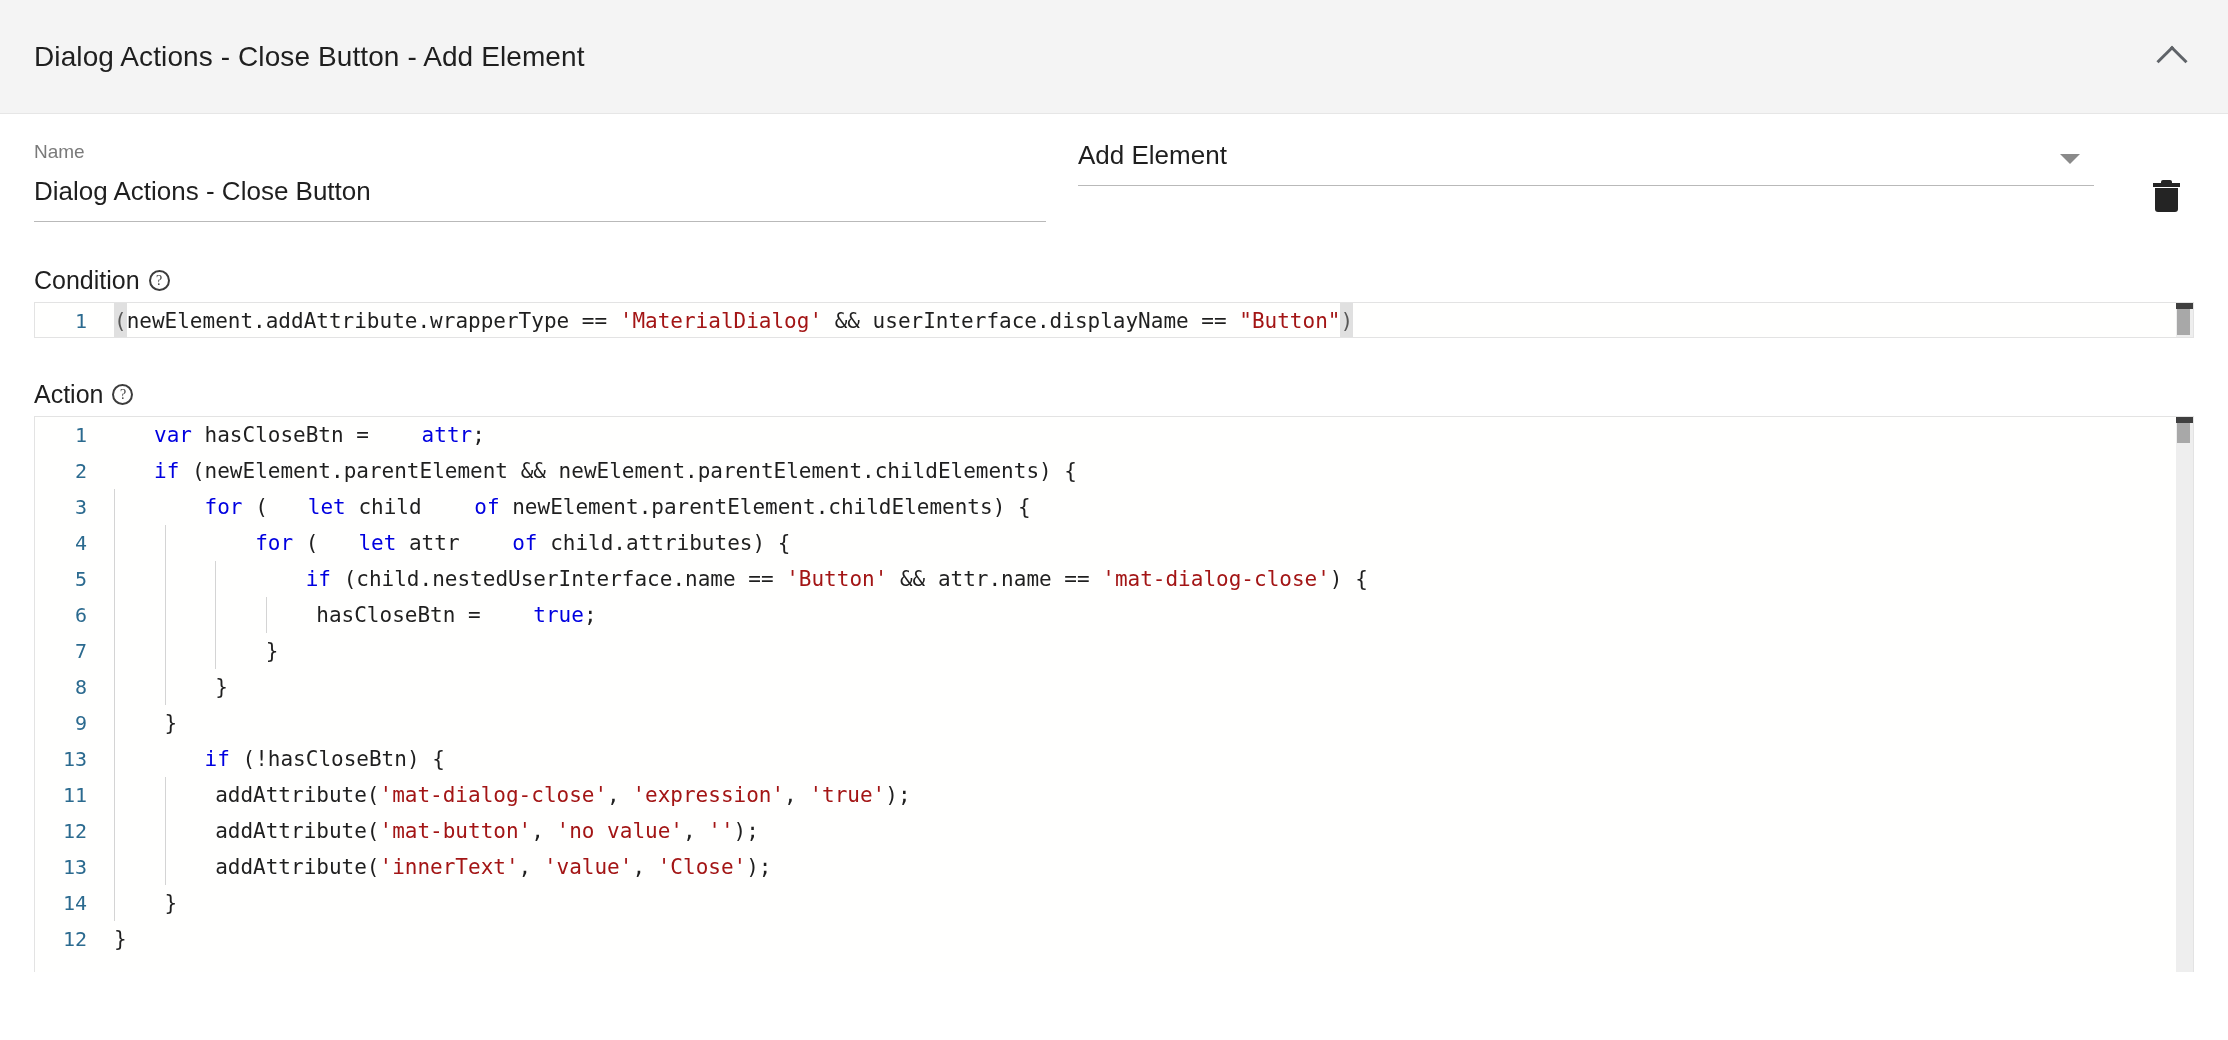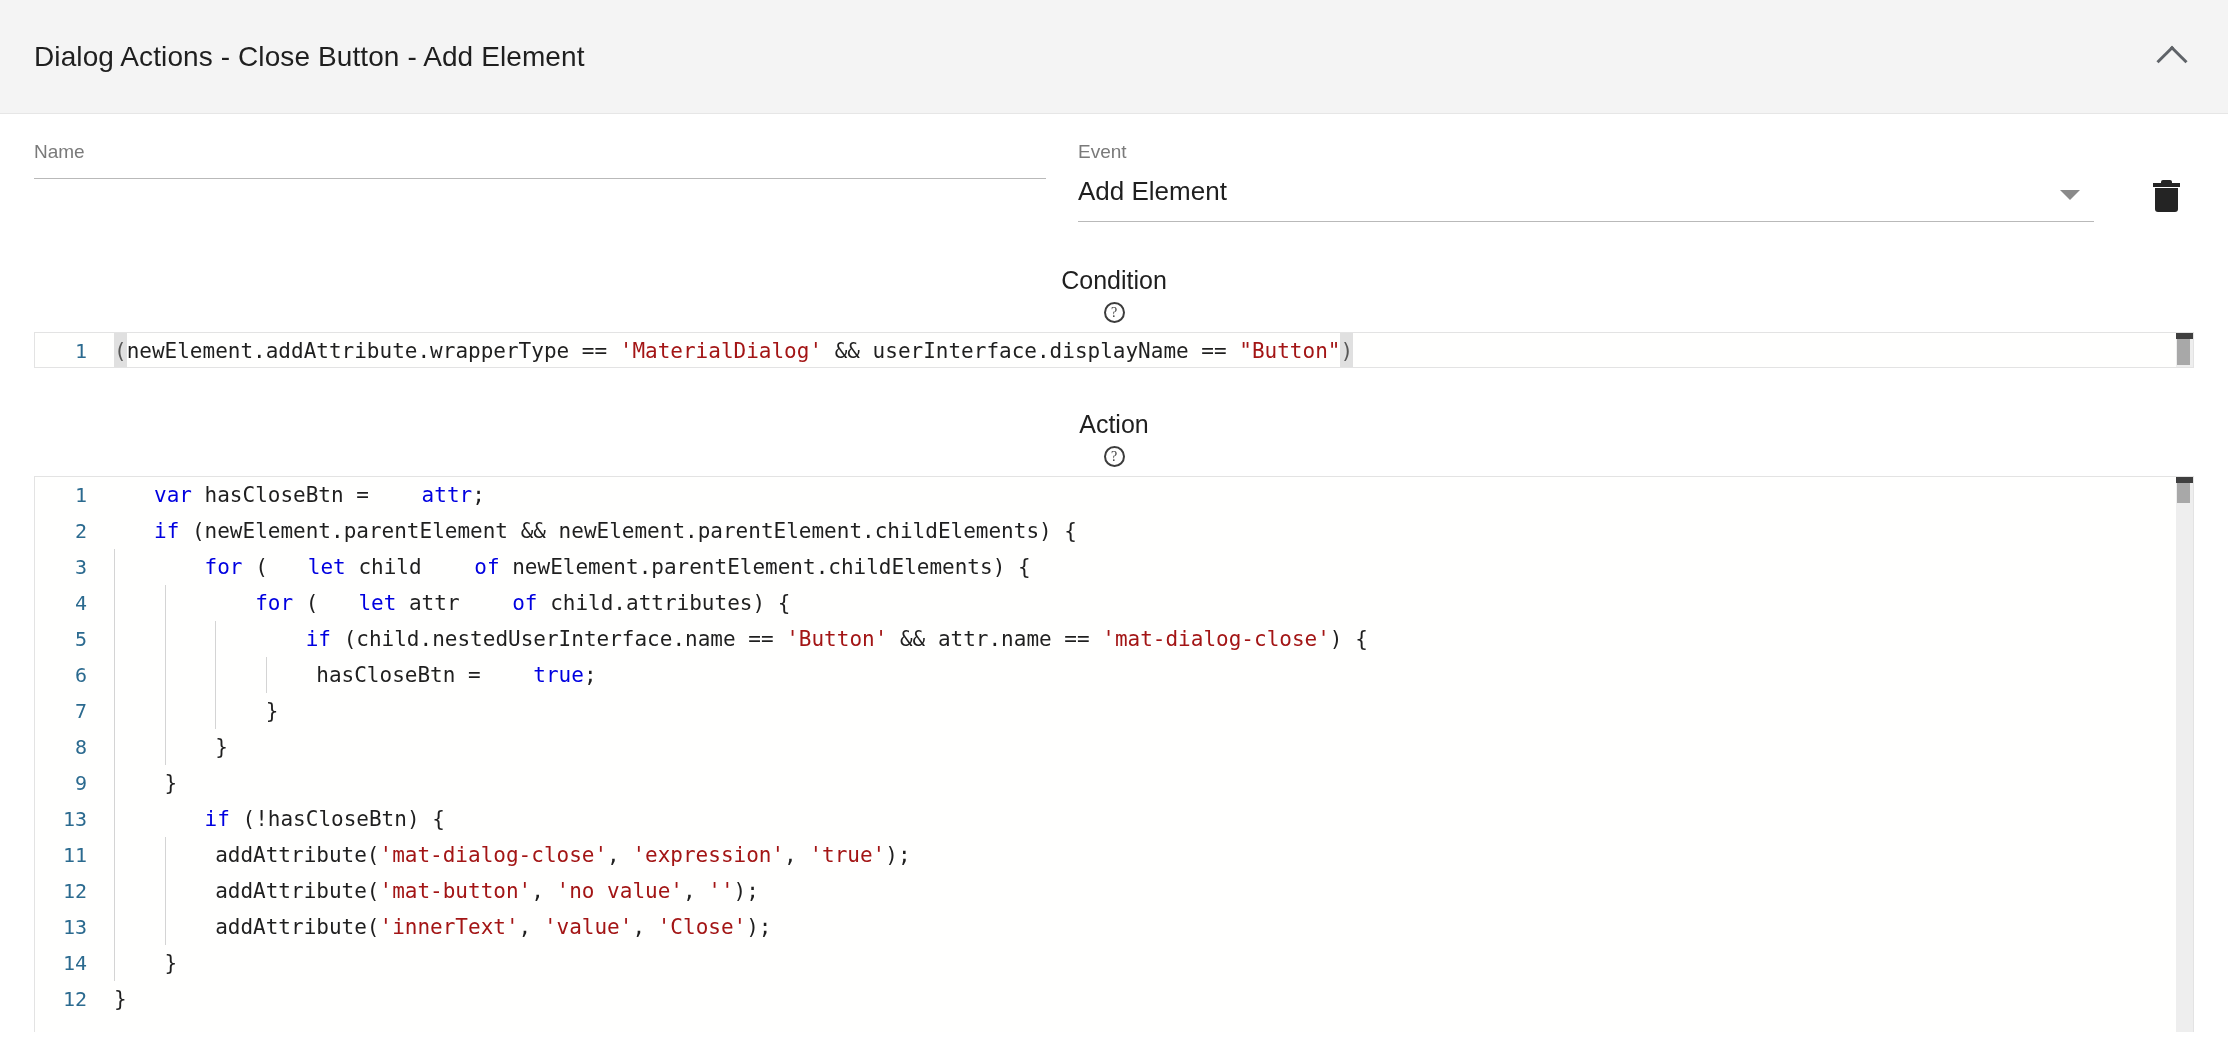--- a/index.html
+++ b/index.html
@@ -125,21 +125,20 @@
     border-radius: 2px 2px 0 0;
   }
 
   
   .section-label-row {
     display: flex;
     align-items: center;
     gap: 9px;
     margin-top: 44px;
     margin-bottom: 9px;
-    flex-direction: column;
   }
   .section-label {
     font-size: 25px;
     color: #1f1f1f;
     line-height: 1;
   }
   .help-icon {
     width: 21px; height: 21px;
     border: 2px solid #3c3c3c;
     border-radius: 50%;
@@ -231,25 +230,25 @@
       <span class="chev"></span>
     </div>
   </div>
 
   <div class="panel-body">
 
     <div class="fields-row">
 
       <div class="field name-field">
         <span class="field-label">Name</span>
+        <span class="field-value">Dialog Actions - Close Button</span>
         <div class="field-underline"></div>
       </div>
 
       <div class="field event-field">
-        <span class="field-label">Event</span>
         <span class="field-value">Add Element</span>
         <div class="field-underline"></div>
         <span class="select-caret"></span>
       </div>
 
       <div class="delete-btn">
         <span class="trash">
           <span class="handle"></span>
             <span class="lid"></span>
             <span class="can"></span>

